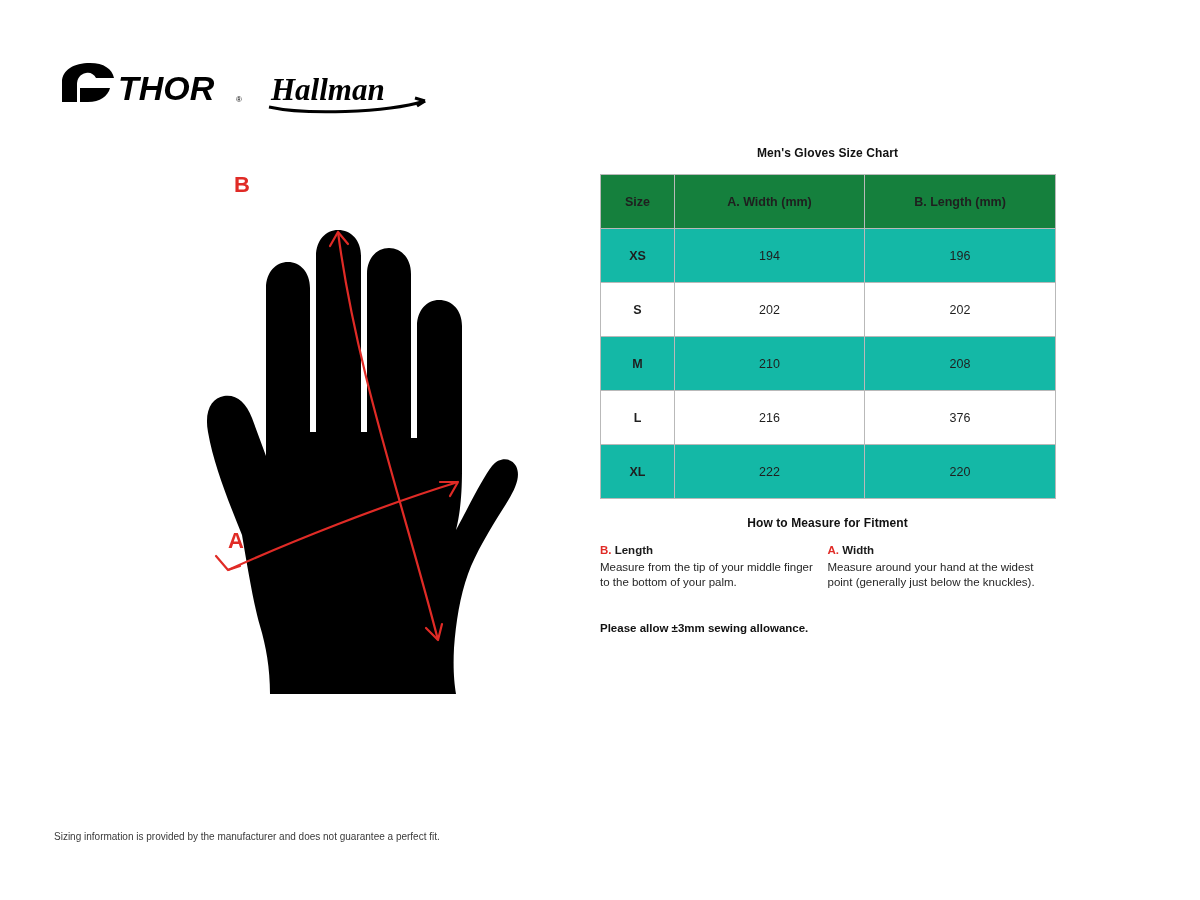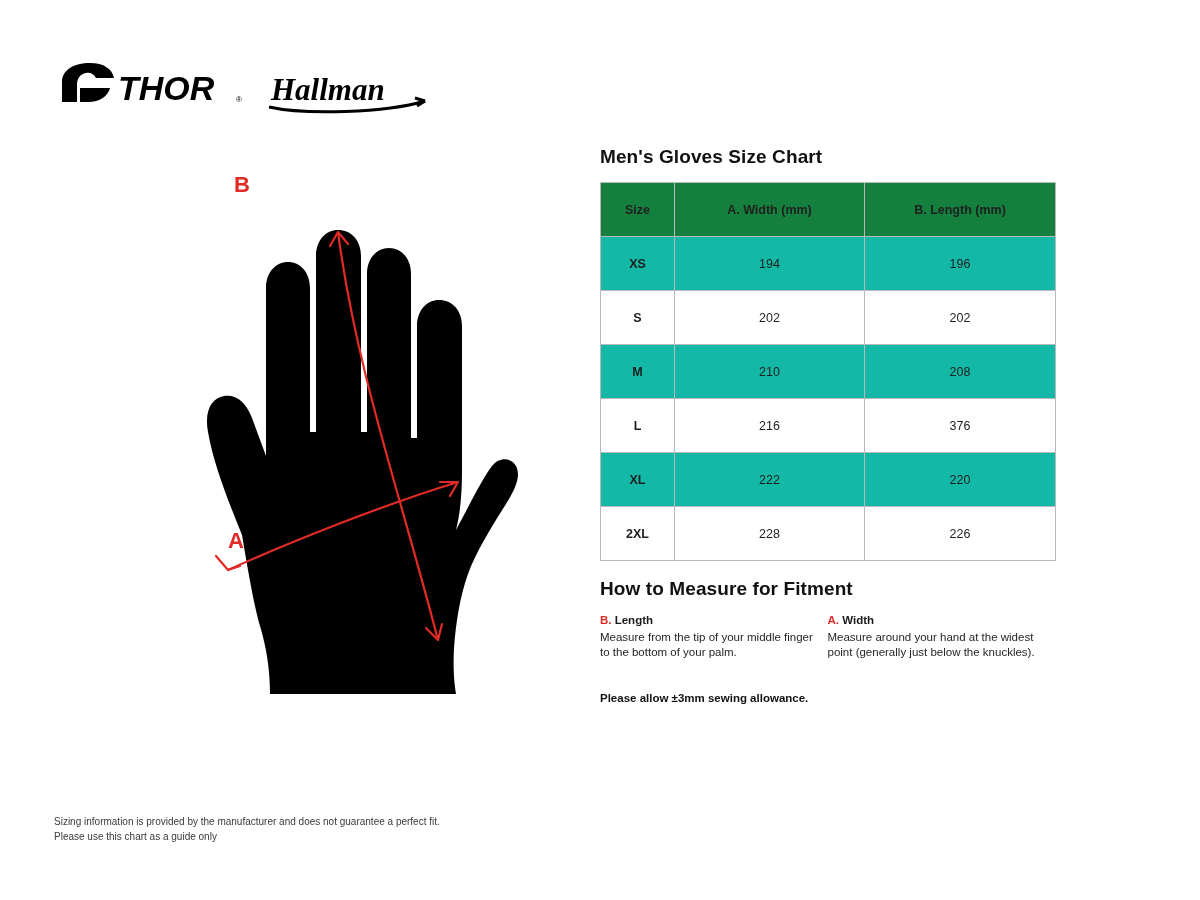--- a/index.html
+++ b/index.html
@@ -39,25 +39,26 @@
 
   
   #right-col {
     position: absolute;
     left: 600px;
     top: 146px;
     width: 455px;
   }
 
   .section-title {
-    font-size: 19px;
+    font-size: 12px;
     font-weight: bold;
     letter-spacing: .1px;
     margin: 0 0 14px 0;
     color: #111;
+    text-align: center;
   }
 
   table.size-chart {
     border-collapse: collapse;
     width: 455px;
     table-layout: fixed;
   }
   table.size-chart th,
   table.size-chart td {
     border: 1px solid #b9b9b9;
@@ -236,25 +237,20 @@
       <tr>
         <td class="size-cell">L</td>
         <td>216</td>
         <td>376</td>
       </tr>
       <tr class="alt">
         <td class="size-cell">XL</td>
         <td>222</td>
         <td>220</td>
       </tr>
-      <tr>
-        <td class="size-cell">2XL</td>
-        <td>228</td>
-        <td>226</td>
-      </tr>
     </tbody>
   </table>
 
   <div id="measure-block">
     <h2 class="section-title">How to Measure for Fitment</h2>
 
     <div class="measure-cols">
       <div class="measure-col">
         <div class="measure-head">
           <span class="letter">B.</span>
@@ -271,14 +267,13 @@
         <div class="measure-body">Measure around your hand at the widest point (generally just below the knuckles).</div>
       </div>
     </div>
 
     <div id="allowance-note">Please allow ±3mm sewing allowance.</div>
   </div>
 </div>
 
 <div id="footer">
   <div>Sizing information is provided by the manufacturer and does not guarantee a perfect fit.</div>
-  <div>Please use this chart as a guide only</div>
 </div>
 
 </body></html>

